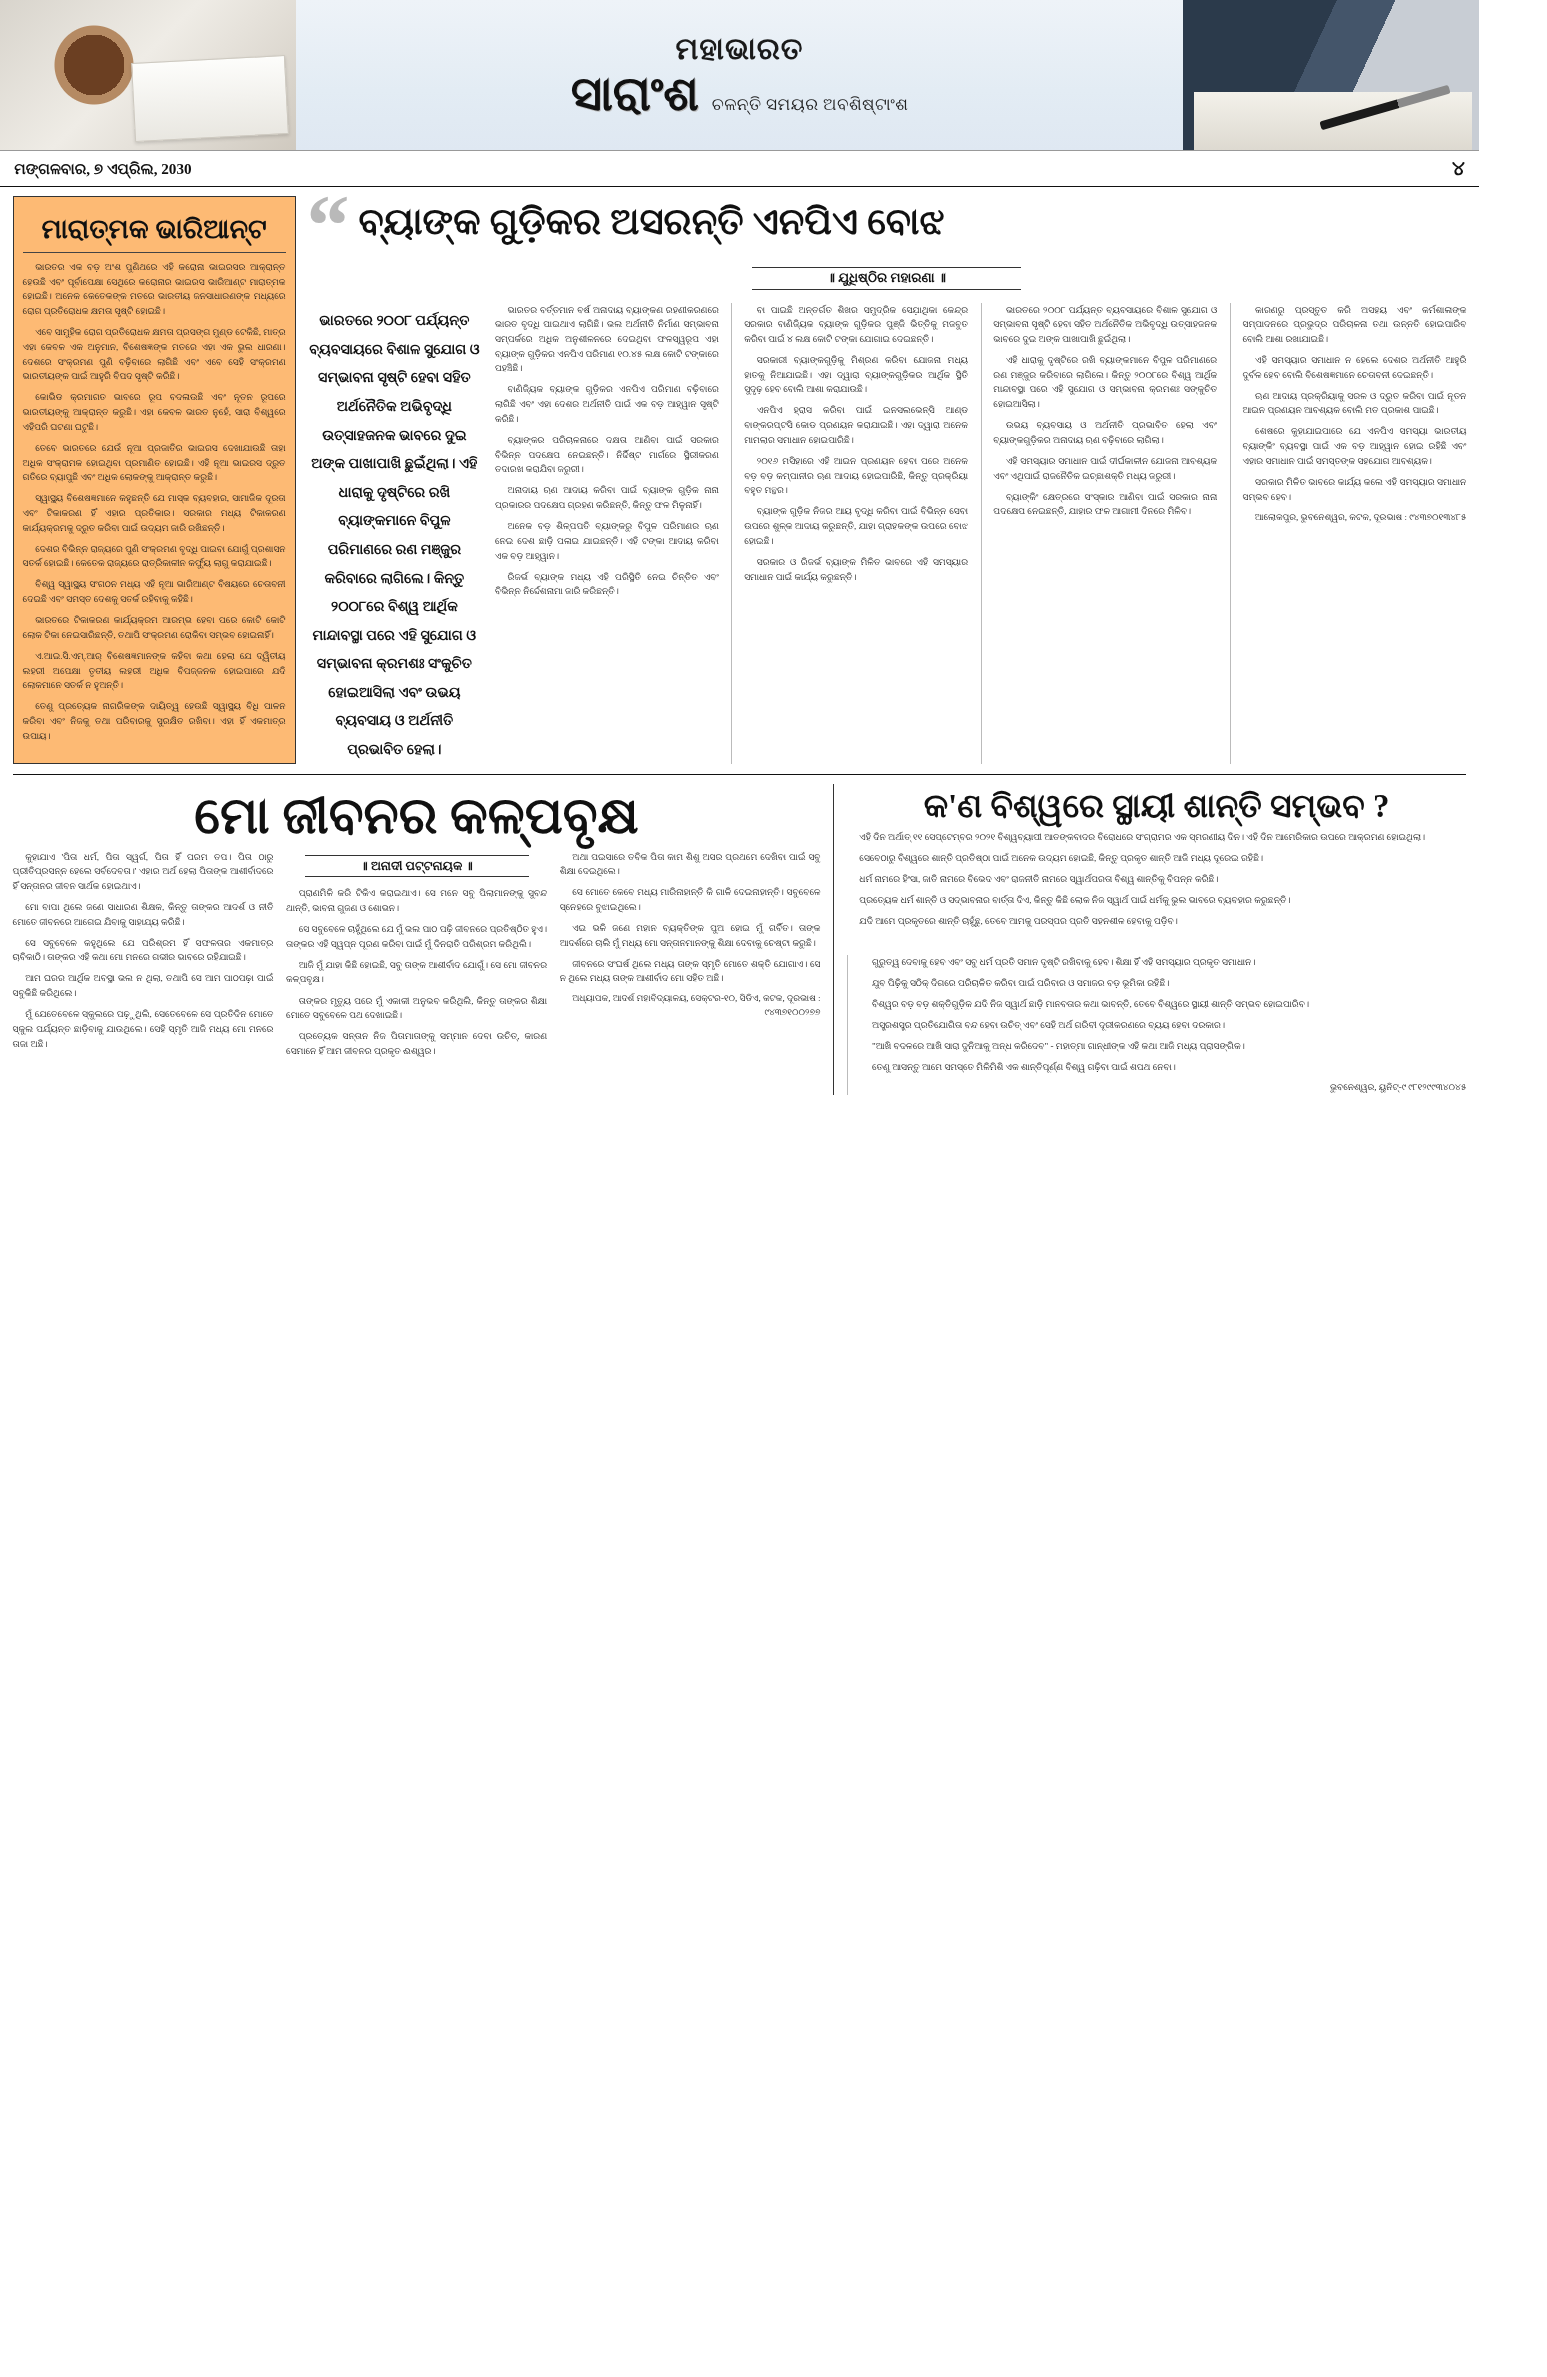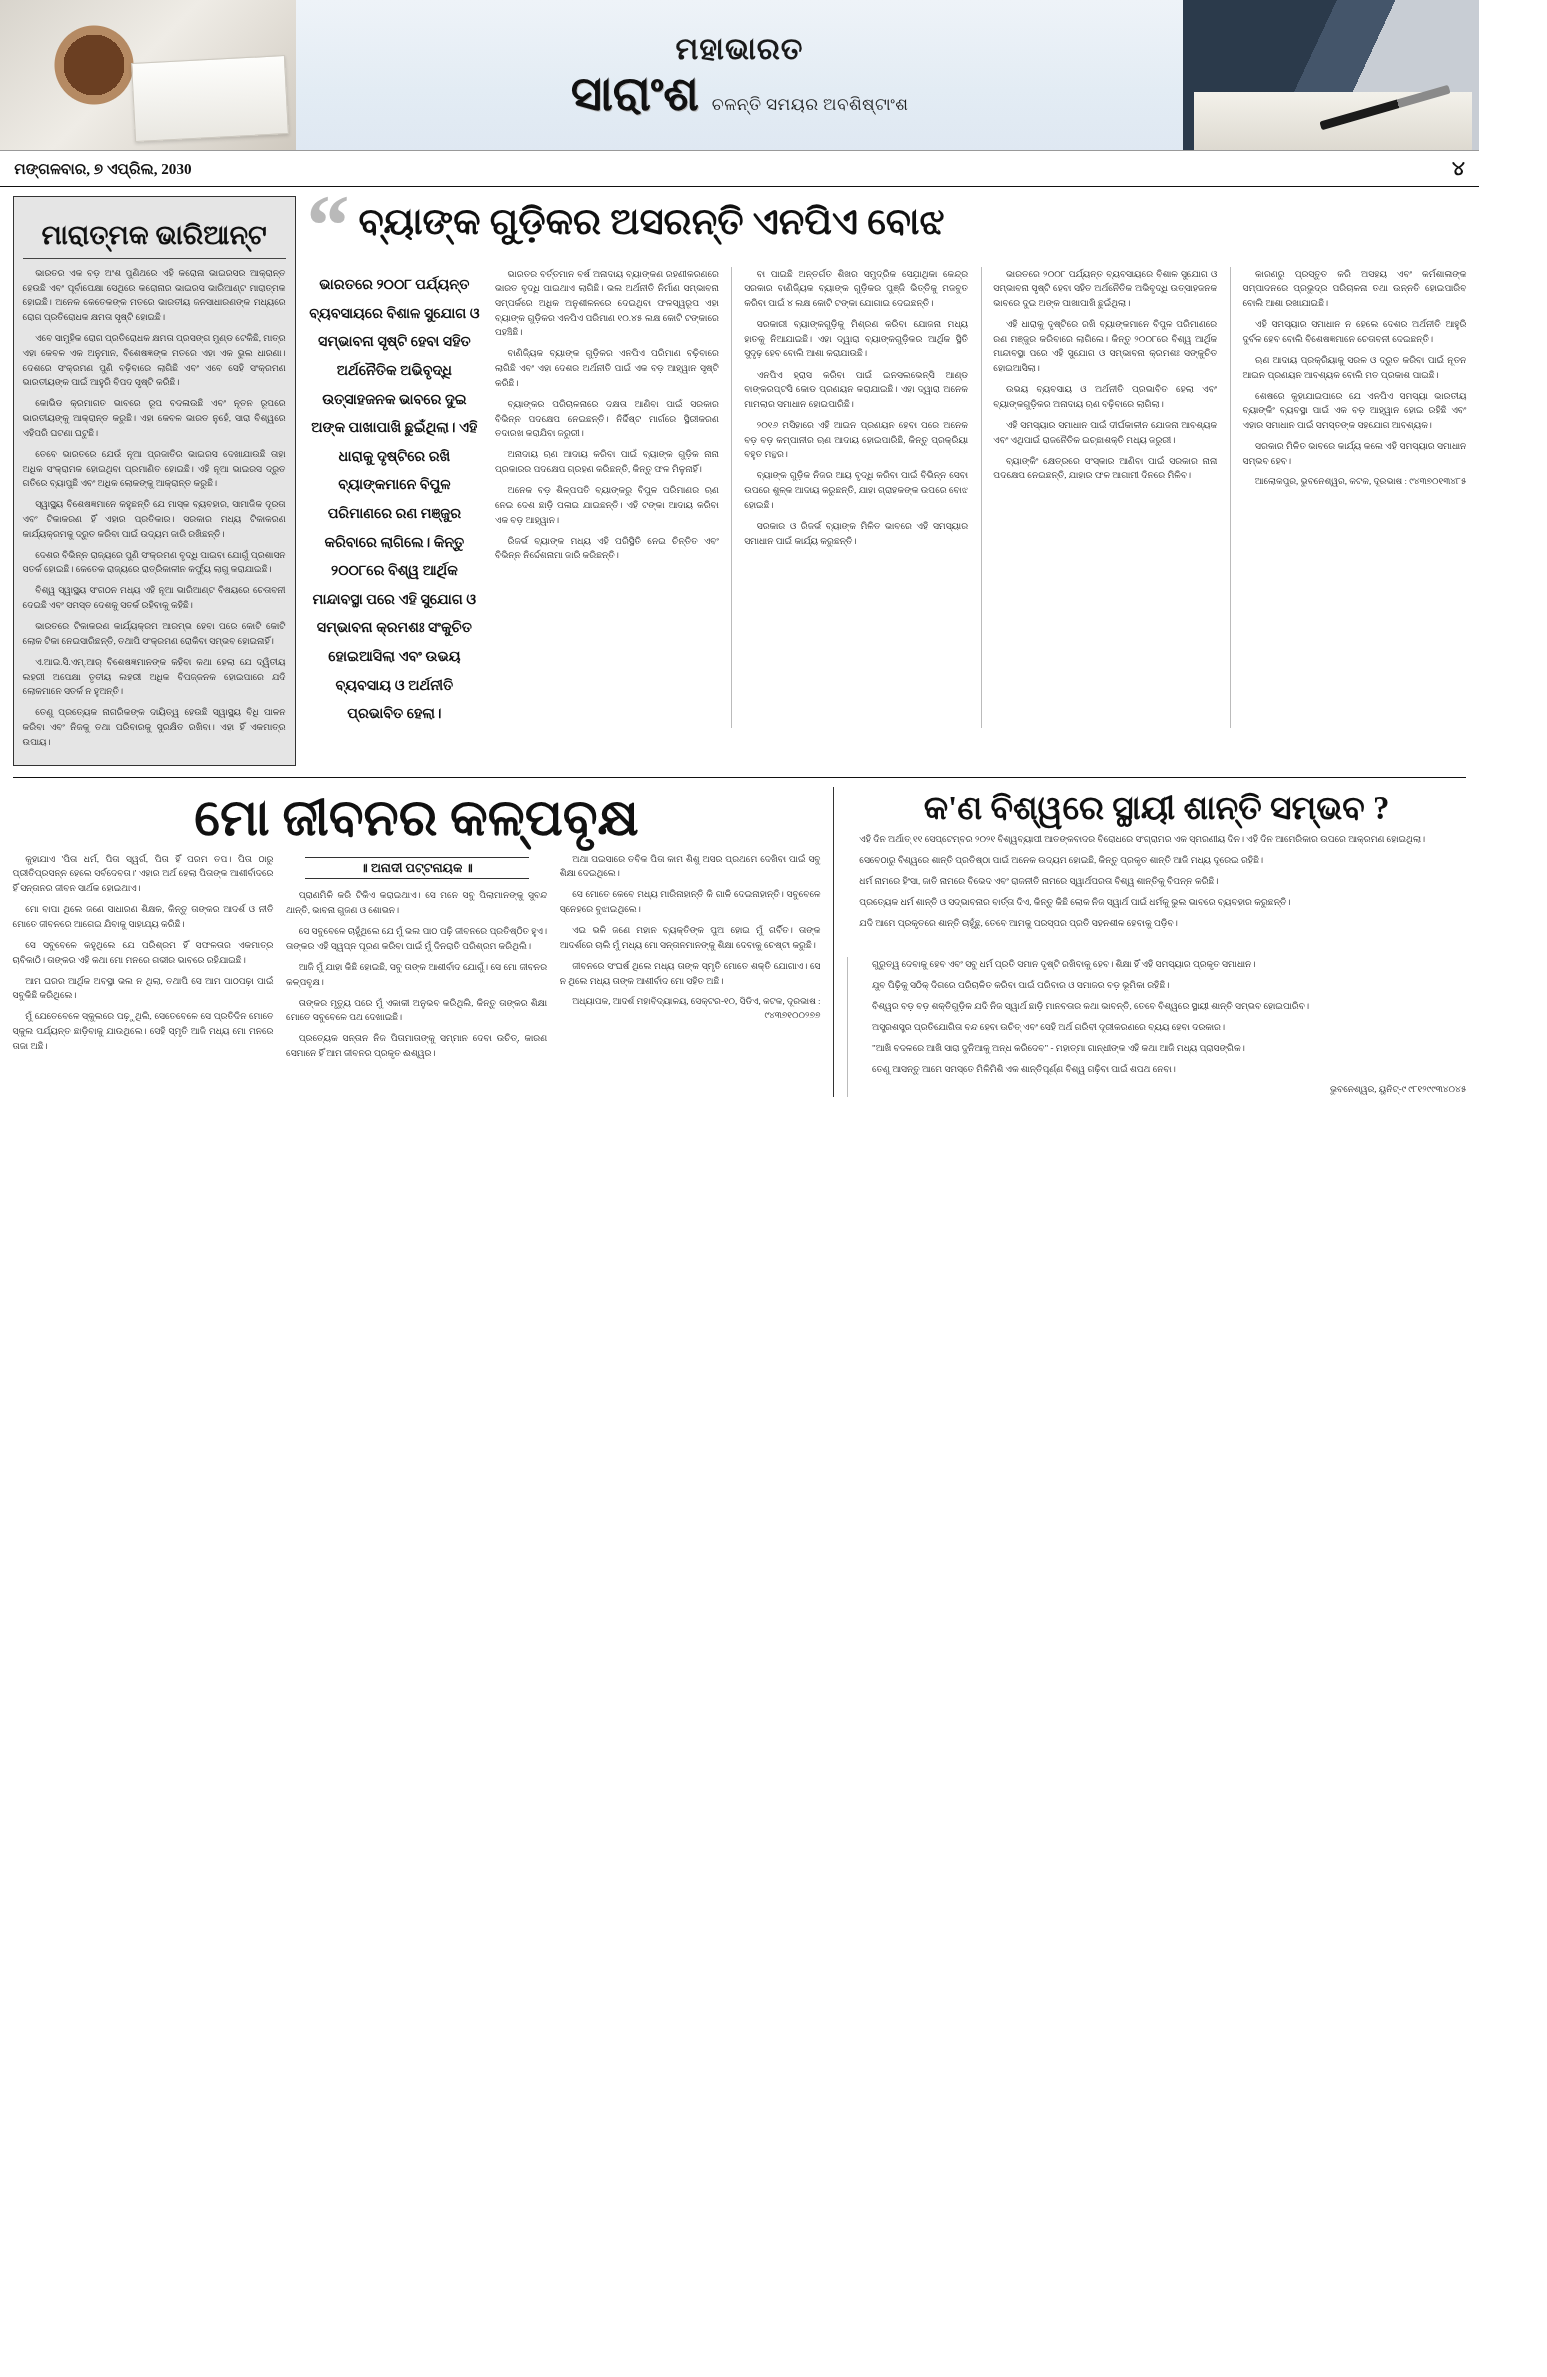--- a/index.html
+++ b/index.html
@@ -99,22 +99,22 @@
   .top-section {
     display: flex;
     padding: 9px 12.6px 0 12.6px;
     gap: 10.8px;
   }
 
   
   .box-story {
     width: 283px;
     border: 0.9px solid #333;
-    padding: 22px 9px 9px 9px;
-    background:#e5e5e5;
+    padding: 16px 9px 9px 9px;
+    background:#fdba74;
     flex: 0 0 283px;
   }
   .box-headline {
     font-family:"Liberation Serif", serif;
     font-size: 27px; font-weight:bold; text-align:center;
     line-height:1.15; margin: 1.8px 0 7.2px 0;
     border-bottom: 0.9px solid #444; padding-bottom:6.3px;
   }
 
   
@@ -228,20 +228,23 @@
         <p>ଏ.ଆଇ.ସି.ଏମ୍.ଆର୍ ବିଶେଷଜ୍ଞମାନଙ୍କ କହିବା କଥା ହେଲା ଯେ ଦ୍ୱିତୀୟ ଲହରୀ ଅପେକ୍ଷା ତୃତୀୟ ଲହରୀ ଅଧିକ ବିପଜ୍ଜନକ ହୋଇପାରେ ଯଦି ଲୋକମାନେ ସତର୍କ ନ ହୁଅନ୍ତି।</p>
         <p>ତେଣୁ ପ୍ରତ୍ୟେକ ନାଗରିକଙ୍କ ଦାୟିତ୍ୱ ହେଉଛି ସ୍ୱାସ୍ଥ୍ୟ ବିଧି ପାଳନ କରିବା ଏବଂ ନିଜକୁ ତଥା ପରିବାରକୁ ସୁରକ୍ଷିତ ରଖିବା। ଏହା ହିଁ ଏକମାତ୍ର ଉପାୟ।</p>
       </div>
     </div>
 
     <div class="lead-article">
       <div class="lead-head-row">
         <div class="quote-mark">“</div>
         <div class="lead-headline odia">ବ୍ୟାଙ୍କ ଗୁଡ଼ିକର ଅସରନ୍ତି ଏନପିଏ ବୋଝ</div>
       </div>
+      <div class="byline-wrap">
+        <div class="byline odia">॥ ଯୁଧିଷ୍ଠିର ମହାରଣା ॥</div>
+      </div>
 
       <div class="lead-cols">
         <div class="pullquote odia">ଭାରତରେ ୨୦୦୮ ପର୍ଯ୍ୟନ୍ତ ବ୍ୟବସାୟରେ ବିଶାଳ ସୁଯୋଗ ଓ ସମ୍ଭାବନା ସୃଷ୍ଟି ହେବା ସହିତ ଅର୍ଥନୈତିକ ଅଭିବୃଦ୍ଧି ଉତ୍ସାହଜନକ ଭାବରେ ଦୁଇ ଅଙ୍କ ପାଖାପାଖି ଛୁଇଁଥିଲା। ଏହି ଧାରାକୁ ଦୃଷ୍ଟିରେ ରଖି ବ୍ୟାଙ୍କମାନେ ବିପୁଳ ପରିମାଣରେ ରଣ ମଞ୍ଜୁର କରିବାରେ ଲାଗିଲେ। କିନ୍ତୁ ୨୦୦୮ରେ ବିଶ୍ୱ ଆର୍ଥିକ ମାନ୍ଦାବସ୍ଥା ପରେ ଏହି ସୁଯୋଗ ଓ ସମ୍ଭାବନା କ୍ରମଶଃ ସଂକୁଚିତ ହୋଇଆସିଲା ଏବଂ ଉଭୟ ବ୍ୟବସାୟ ଓ ଅର୍ଥନୀତି ପ୍ରଭାବିତ ହେଲା।</div>
 
         <div class="lead-body-cols">
           <div class="col body-col">
             <p>ଭାରତର ବର୍ତ୍ତମାନ ବର୍ଷ ଅନାଦାୟ ବ୍ୟାଙ୍କଣ ରହଣୀକରଣରେ ଭାରତ ବୃଦ୍ଧି ପାଇଥାଏ ଲାଗିଛି। ଭଲ ଅର୍ଥନୀତି ନିର୍ମାଣ ସମ୍ଭାବନା ସମ୍ପର୍କରେ ଅଧିକ ଅନୁଶୀଳନରେ ଦେଇଥିବା ଫଳସ୍ୱରୂପ ଏହା ବ୍ୟାଙ୍କ ଗୁଡ଼ିକର ଏନପିଏ ପରିମାଣ ୧୦.୪୫ ଲକ୍ଷ କୋଟି ଟଙ୍କାରେ ପହଞ୍ଚିଛି।</p>
             <p>ବାଣିଜ୍ୟିକ ବ୍ୟାଙ୍କ ଗୁଡ଼ିକର ଏନପିଏ ପରିମାଣ ବଢ଼ିବାରେ ଲାଗିଛି ଏବଂ ଏହା ଦେଶର ଅର୍ଥନୀତି ପାଇଁ ଏକ ବଡ଼ ଆହ୍ୱାନ ସୃଷ୍ଟି କରିଛି।</p>
             <p>ବ୍ୟାଙ୍କର ପରିଚାଳନାରେ ଦକ୍ଷତା ଆଣିବା ପାଇଁ ସରକାର ବିଭିନ୍ନ ପଦକ୍ଷେପ ନେଇଛନ୍ତି। ନିର୍ଦ୍ଦିଷ୍ଟ ମାର୍ଗରେ ସ୍ଥିରୀକରଣ ତଦାରଖ କରାଯିବା ଜରୁରୀ।</p>
             <p>ଅନାଦାୟ ଋଣ ଆଦାୟ କରିବା ପାଇଁ ବ୍ୟାଙ୍କ ଗୁଡ଼ିକ ନାନା ପ୍ରକାରର ପଦକ୍ଷେପ ଗ୍ରହଣ କରିଛନ୍ତି, କିନ୍ତୁ ଫଳ ମିଳୁନାହିଁ।</p>

